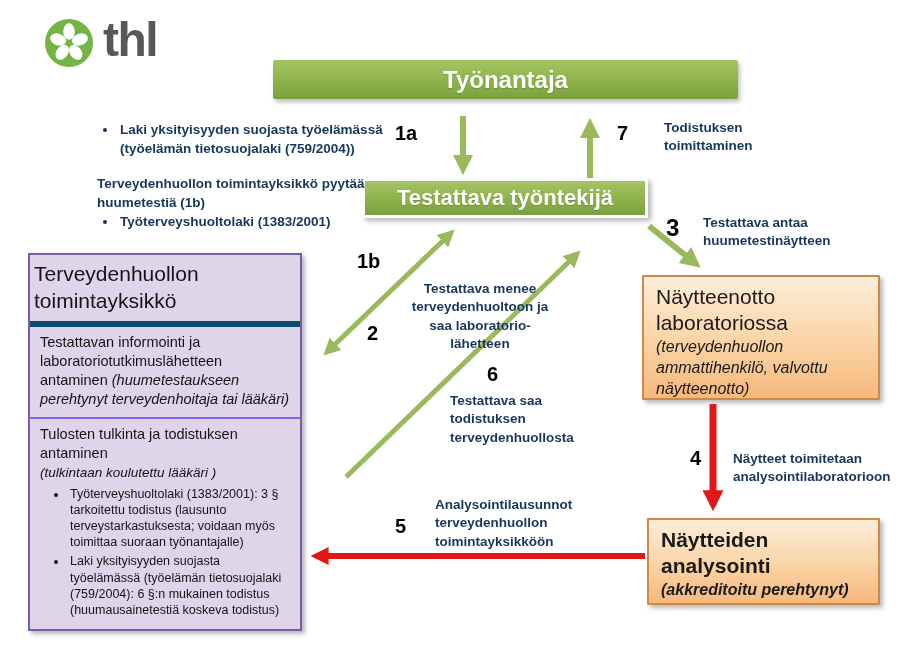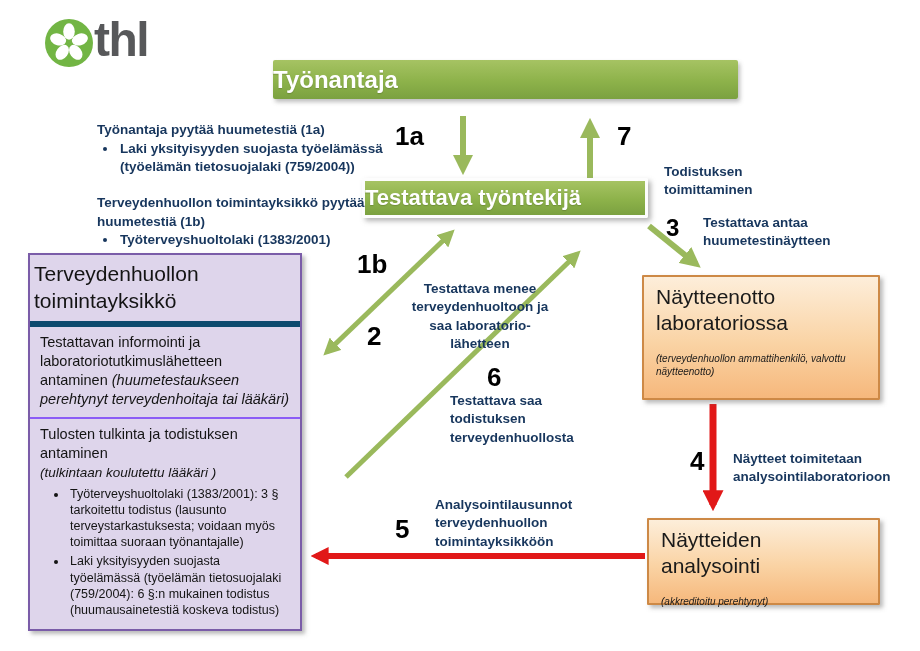--- a/index.html
+++ b/index.html
@@ -3,63 +3,63 @@
 <meta charset="utf-8">
 <style>
   html,body { margin:0; padding:0; background:#fff; }
   .canvas {
     position:relative; width:920px; height:651px; background:#ffffff;
     font-family:"Liberation Sans", sans-serif; overflow:hidden;
   }
   svg.arrows { position:absolute; left:0; top:0; pointer-events:none; }
 
   
-  .logo { position:absolute; left:44px; top:18px; display:flex; align-items:center; }
+  .logo { position:absolute; left:44px; top:18px; display:flex; align-items:center; gap:9px; }
   .logo-text { font-size:48px; font-weight:bold; color:#57585a; letter-spacing:-1.5px; line-height:1; position:relative; top:-3px; }
 
   
   .box-green {
-    position:absolute; color:#fff; font-weight:bold; text-align:left;
+    position:absolute; color:#fff; font-weight:bold; text-align:center;
     background:linear-gradient(180deg,#a6c363 0%, #8db24a 55%, #7ba140 100%);
     border-radius:2px; box-shadow:2px 3px 4px rgba(110,110,110,.45);
     text-shadow:0 1px 1px rgba(80,100,40,.4);
   }
   .box-employer { left:273px; top:60px; width:465px; height:39px; font-size:24px; line-height:39px; }
   .box-employee { left:362px; top:178px; width:280px; height:34px; font-size:22px; line-height:34px;
     border:3px solid #fdfdfd; box-shadow:3px 3px 5px rgba(110,110,110,.5); }
 
   
   .box-orange {
     position:absolute; color:#1a1a1a;
     background:linear-gradient(180deg,#fdeeda 0%, #fad3a4 55%, #f6b87c 100%);
     border:2px solid #cd8946; border-radius:1px;
     box-shadow:3px 3px 4px rgba(120,120,120,.5); padding:7px 12px 6px;
   }
   .box-orange .o-title { font-size:21px; line-height:1.24; }
-  .box-orange .o-sub { font-size:10px; font-style:italic; line-height:1.3; margin-top:16px; }
+  .box-orange .o-sub { font-size:16px; font-style:italic; line-height:1.3; margin-top:1px; }
   .box-sampling { left:642px; top:275px; width:210px; height:108px; }
-  .box-analysis { left:647px; top:518px; width:205px; height:70px; }
+  .box-analysis { left:647px; top:518px; width:205px; height:70px;font-weight:bold; }
 
   
   .box-purple {
     position:absolute; left:28px; top:253px; width:270px; min-height:373px;
     background:#ded5eb; border:2px solid #7a5ca8; color:#141414;
     box-shadow:3px 3px 4px rgba(120,120,120,.5);
   }
   .pb-title { font-size:21px; line-height:1.3; padding:5px 4px 6px; border-bottom:6px solid #0c4a6e; }
   .pb-sec   { font-size:14.5px; line-height:1.32; padding:6px 10px 8px; }
   .pb-div   { border-bottom:2px solid #8b5cf6; }
   .it       { font-style:italic; }
   .pb-res-it{ font-style:italic; font-size:13.5px; line-height:1.3; margin-top:1px; }
   .pb-bullets { margin:4px 0 0; padding-left:28px; font-size:12.5px; line-height:1.29; }
   .pb-bullets li { margin-bottom:3px; padding-left:2px; }
 
   
   .note { position:absolute; color:#17365d; font-weight:bold; font-size:13.5px; line-height:1.36; }
-  .stepnum { position:absolute; color:#000; font-weight:bold; font-size:26px; line-height:1; }
+  .stepnum { position:absolute; color:#000; font-weight:bold; font-size:20px; line-height:1; }
 
   
   .legal { position:absolute; left:97px; top:121px; width:292px; color:#17365d; font-weight:bold;
            font-size:13.5px; line-height:1.38; }
   .legal p { margin:0; }
   .legal ul { margin:0 0 17px; padding-left:21px; }
   .legal li { padding-left:2px; }
 </style>
 </head>
 <body>
@@ -124,39 +124,38 @@
   <div class="box-orange box-sampling">
     <div class="o-title">Näytteenotto laboratoriossa</div>
     <div class="o-sub">(terveydenhuollon ammattihenkilö, valvottu näytteenotto)</div>
   </div>
   <div class="box-orange box-analysis">
     <div class="o-title">Näytteiden analysointi</div>
     <div class="o-sub">(akkreditoitu perehtynyt)</div>
   </div>
 
   <div class="legal">
-    <p>Työnantaja pyytää huumetestiä (1a)</p>
     <ul>
       <li>Laki yksityisyyden suojasta työelämässä (työelämän tietosuojalaki (759/2004))</li>
     </ul>
     <p>Terveydenhuollon toimintayksikkö pyytää huumetestiä (1b)</p>
     <ul>
       <li>Työterveyshuoltolaki (1383/2001)</li>
     </ul>
   </div>
 
   <div class="stepnum" style="left:395px; top:123px;">1a</div>
   <div class="stepnum" style="left:617px; top:123px;">7</div>
   <div class="stepnum" style="left:357px; top:251px;">1b</div>
   <div class="stepnum" style="left:367px; top:323px;">2</div>
   <div class="stepnum" style="left:666px; top:216px; font-size:24px;">3</div>
   <div class="stepnum" style="left:487px; top:364px;">6</div>
   <div class="stepnum" style="left:395px; top:516px;">5</div>
   <div class="stepnum" style="left:690px; top:448px;">4</div>
 
-  <div class="note" style="left:664px; top:119px; width:115px;margin-top:44px;">Todistuksen toimittaminen</div>
+  <div class="note" style="left:664px; top:119px; width:115px;">Todistuksen toimittaminen</div>
   <div class="note" style="left:703px; top:214px; width:180px;">Testattava antaa huumetestinäytteen</div>
   <div class="note" style="left:405px; top:280px; width:150px;text-align:center;">Testattava menee terveydenhuoltoon ja saa laboratorio-lähetteen</div>
   <div class="note" style="left:450px; top:392px; width:150px;">Testattava saa todistuksen terveydenhuollosta</div>
   <div class="note" style="left:733px; top:450px; width:180px;">Näytteet toimitetaan analysointilaboratorioon</div>
   <div class="note" style="left:435px; top:496px; width:165px;">Analysointilausunnot terveydenhuollon toimintayksikköön</div>
 
 </div>
 
 </body></html>

